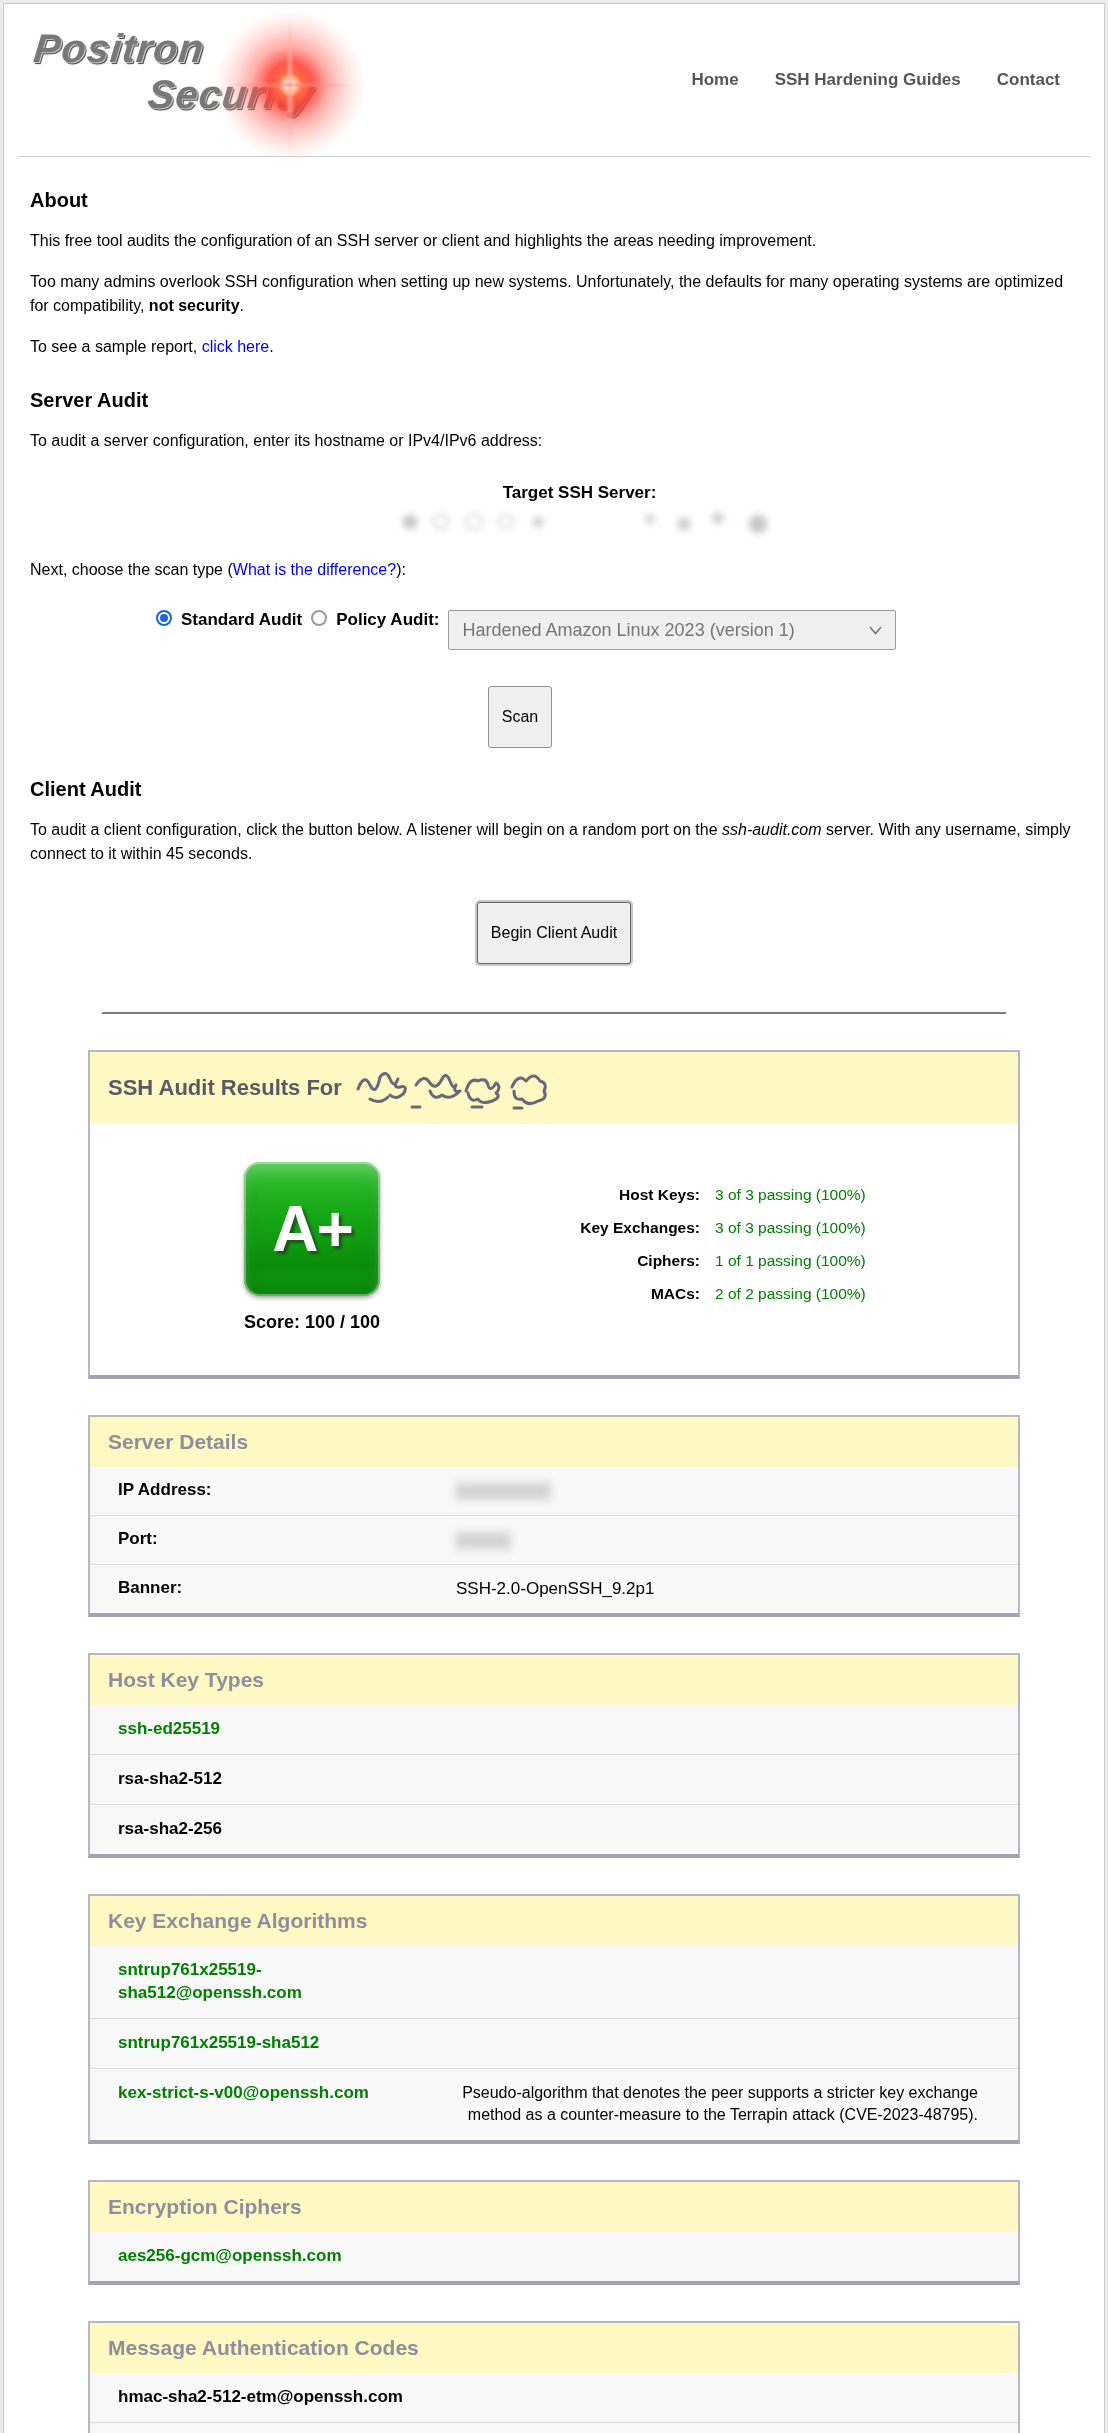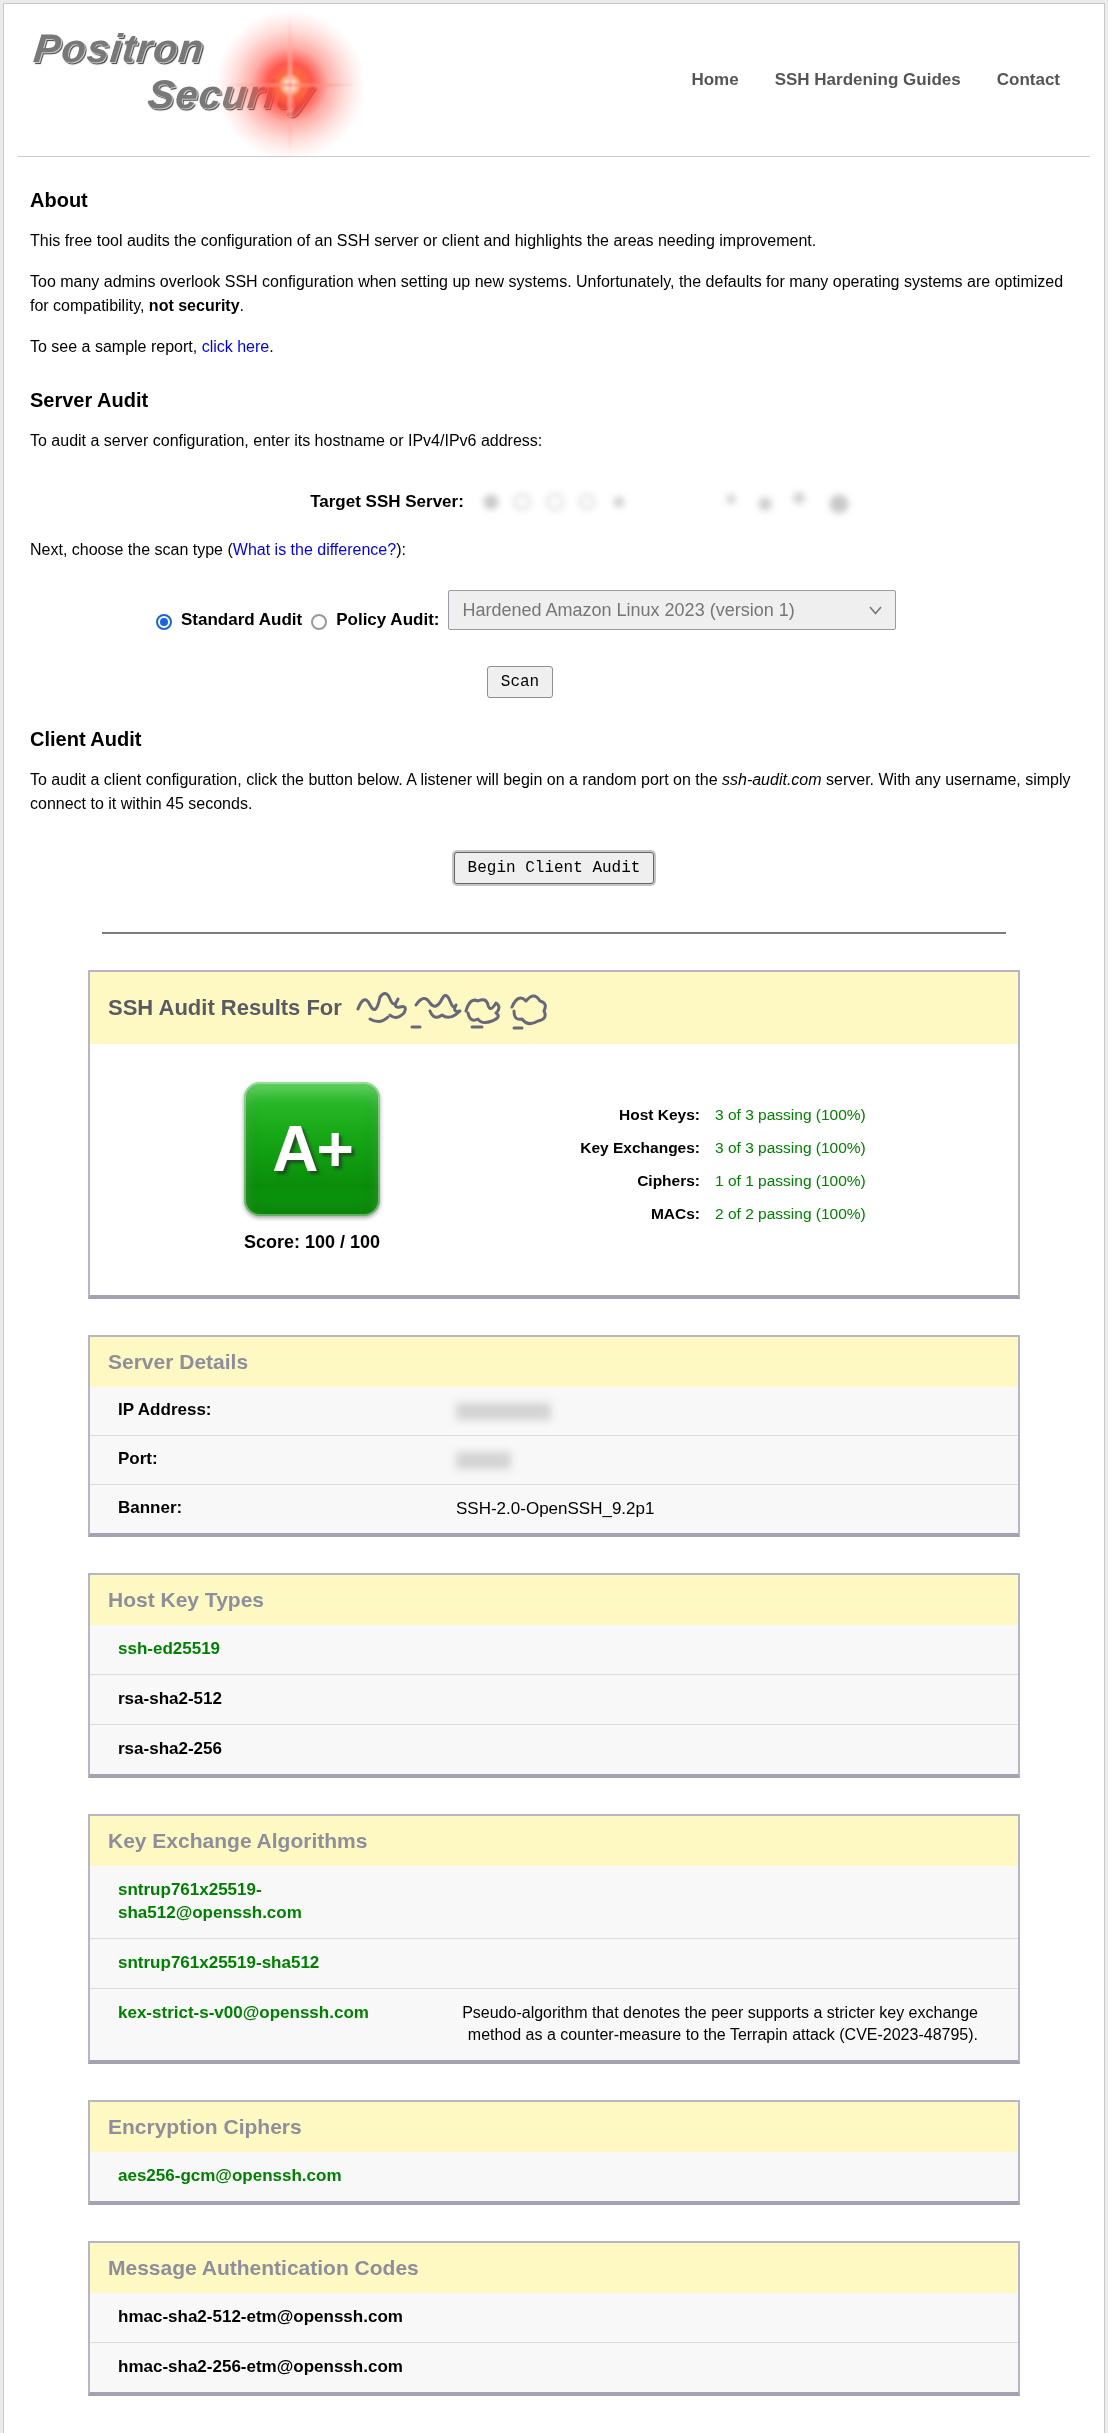--- a/index.html
+++ b/index.html
@@ -57,20 +57,21 @@
   
   .content { padding:2px 26px 8px; }
   h2 { font-size:20px; margin:30px 0 8px; }
   p  { font-size:16px; line-height:1.5; margin:17px 0; }
   .link { color:#0000ee; cursor:pointer; text-decoration:none; }
   .em { font-style:italic; }
 
   .target-row {
     display:flex; align-items:center; justify-content:center;
     margin:30px 0 14px 60px;
+    flex-direction:column;
   }
   .target-row label { font-weight:bold; font-size:17px; margin-right:9px; }
   .redacted-input {
     width:385px; height:38px; background:#ffffff; position:relative; overflow:hidden;
     cursor:text;
   }
   .blur-blobs {
     position:absolute; inset:0; filter:blur(3px);
     background-image:
       radial-gradient(circle 13px at 18px 19px, #c9c9c9 52%, rgba(201,201,201,0) 62%),
@@ -79,21 +80,21 @@
       radial-gradient(circle 12px at 114px 19px, #ffffff 40%, #c9c9c9 60%, rgba(201,201,201,0) 68%),
       radial-gradient(circle 10px at 146px 19px, #d0d0d0 46%, rgba(208,208,208,0) 60%),
       radial-gradient(circle 4px at 146px 19px, #ffffff 60%, rgba(255,255,255,0) 72%),
       radial-gradient(circle 9px at 258px 16px, #d4d4d4 48%, rgba(212,212,212,0) 62%),
       radial-gradient(circle 12px at 292px 21px, #cdcdcd 42%, rgba(205,205,205,0) 66%),
       radial-gradient(circle 11px at 326px 15px, #d4d4d4 46%, rgba(212,212,212,0) 64%),
       radial-gradient(circle 16px at 366px 21px, #c8c8c8 48%, rgba(200,200,200,0) 68%);
   }
 
   .scan-type-row {
-    display:flex; align-items:flex-end; gap:9px;
+    display:flex; align-items:flex-start; gap:9px;
     margin:28px 0 0 126px;
     font-size:17px; font-weight:bold;
   }
   .radio {
     position:relative; width:16px; height:16px; border-radius:50%;
     background:#fff; display:inline-block; cursor:pointer; flex:0 0 auto;
   }
   .radio.checked { border:2px solid #1a66d9; }
   .radio.checked::after {
     content:""; position:absolute; inset:2px; border-radius:50%; background:#1a66d9;
@@ -104,22 +105,22 @@
     background:#efefef; border:1px solid #9a9aa2; border-radius:2px;
     display:flex; align-items:center; justify-content:space-between;
     padding:0 13px; color:#767676; font-size:18px; font-weight:normal;
     cursor:pointer;
   }
   .center { text-align:center; }
   .scan-wrap { margin:36px 0 6px; position:relative; left:-34px; }
   .btn {
     display:inline-block; background:#efefef;
     border:1px solid #8f8f8f; border-radius:3px;
-    padding:6px 13px; font-size:16px; cursor:pointer;
-    font-family:Liberation Mono, monospace;
+    padding:21px 13px; font-size:16px; cursor:pointer;
+    font-family:Liberation Sans, sans-serif;
   }
   .btn-outline { border:1px solid #666; box-shadow:0 0 0 2px #c6c6c6; }
   .client-btn-wrap { margin:36px 0 8px; }
   .section-divider {
     border:none; border-top:2px solid #7d7d7d;
     margin:48px 72px 14px;
   }
 
   
   .panel {

